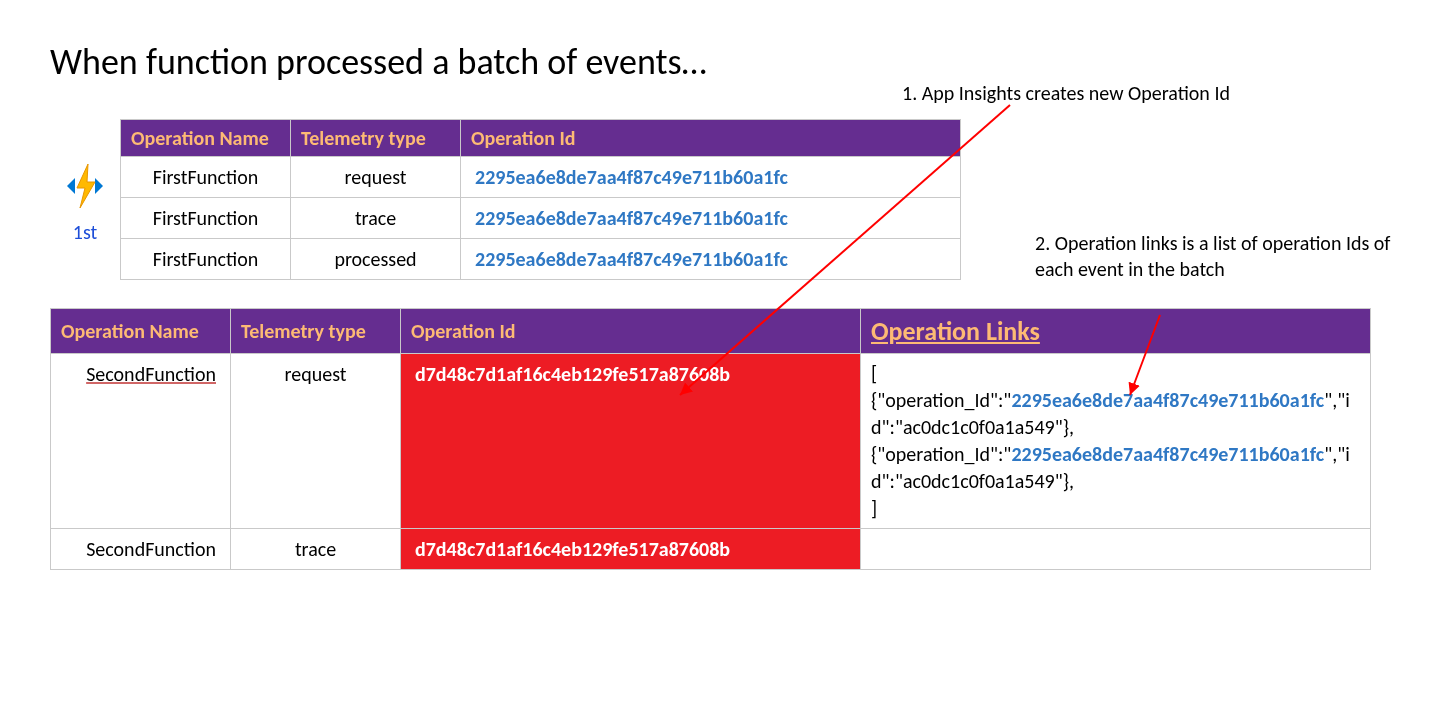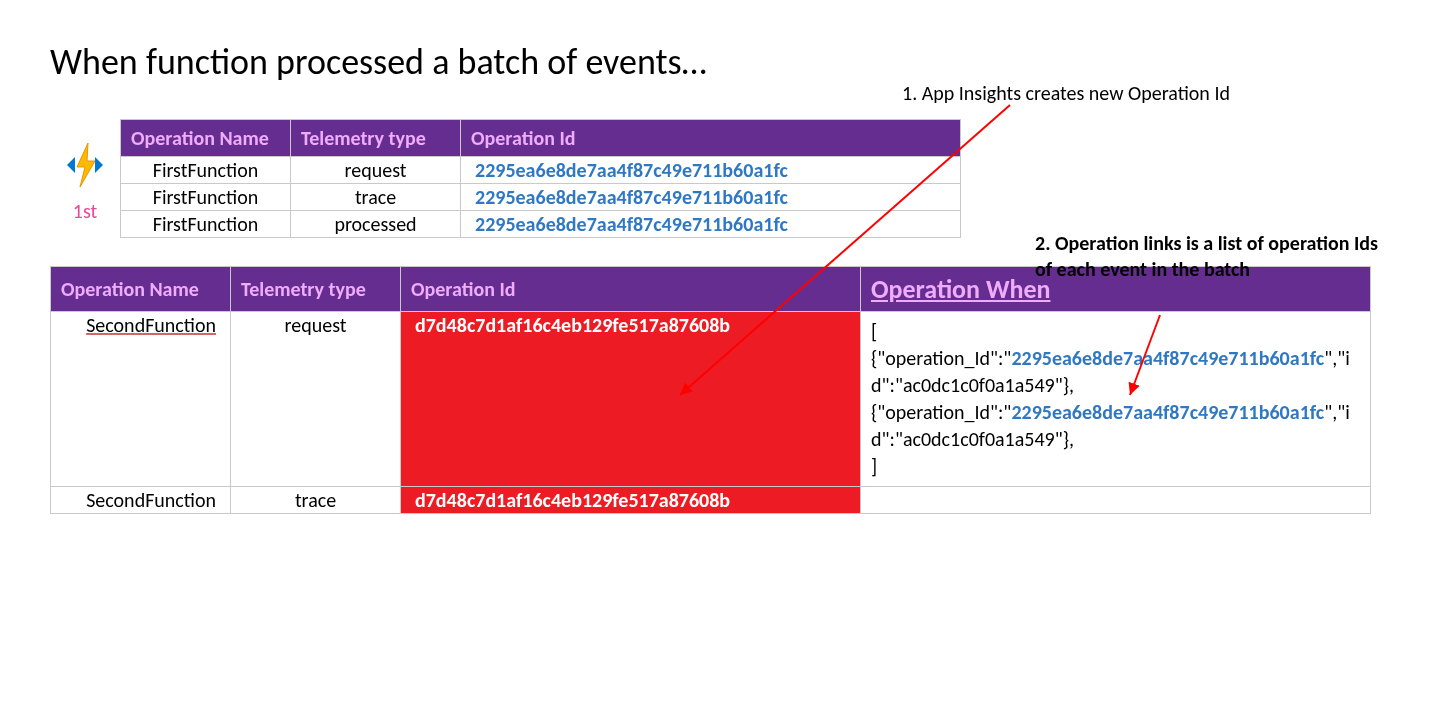--- a/index.html
+++ b/index.html
@@ -19,45 +19,45 @@
     }
     .row-wrap {
       display: flex;
       align-items: center;
       margin-bottom: 28px;
     }
     .fn-left {
       width: 70px;
       text-align: center;
       font-size: 20px;
-      color: #ec4899;
+      color: #1d4ed8;
     }
     .fn-left svg { display: block; margin: 0 auto 4px auto; }
 
     table {
       border-collapse: collapse;
       background: #fff;
     }
     th {
       background: #652d90;
-      color: #f0abfc;
+      color: #fdba74;
       text-align: left;
       font-weight: bold;
       font-size: 20px;
       padding: 6px 10px;
       border: 1px solid #c9c9c9;
       white-space: nowrap;
     }
     th.oplinks {
       font-size: 26px;
       text-decoration: underline;
     }
     td {
       border: 1px solid #c9c9c9;
-      padding: 1px 14px;
+      padding: 8px 14px;
       vertical-align: top;
       font-size: 20px;
     }
     .t1 td.c0 { width: 170px; text-align: center; }
     .t1 td.c1 { width: 170px; text-align: center; }
     .t1 td.c2 { width: 500px; text-align: left; }
 
     .op-blue  { color: #2f78c4; font-weight: bold; }
     .op-redcell { background: #ed1c24; color: #fff; font-weight: bold; }
 
@@ -71,21 +71,21 @@
     .jsonblk .key   { color:#000; }
     .jsonblk .valb  { color:#2f78c4; font-weight:bold; }
 
     .annotation {
       position: absolute;
       font-size: 20px;
       color: #000;
       line-height: 1.3;
     }
     .ann1 { left: 902px; top: 80px; }
-    .ann2 { left: 1035px; top: 230px; width: 360px; font-weight: bold; }
+    .ann2 { left: 1035px; top: 230px; width: 360px; }
 
     svg.arrows { position:absolute; left:0; top:0; pointer-events:none; }
   </style>
 </head>
 <body>
 
 <div class="title">When function processed a batch of events…</div>
 
 <div class="annotation ann1">1. App Insights creates new Operation Id</div>
 <div class="annotation ann2">2. Operation links is a list of operation Ids of each event in the batch</div>
@@ -129,21 +129,21 @@
 </div>
 
 <div class="row-wrap">
 
   <table class="t2">
     <tbody>
         <tr>
       <th>Operation Name</th>
       <th>Telemetry type</th>
       <th>Operation Id</th>
-      <th class="oplinks">Operation When</th>
+      <th class="oplinks">Operation Links</th>
     </tr>
     <tr>
       <td class="c0"><span class="underl">SecondFunction</span></td>
       <td class="c1">request</td>
       <td class="c2 op-redcell">d7d48c7d1af16c4eb129fe517a87608b</td>
       <td class="c3">
         <div class="jsonblk">
           <span>[</span><br>
           <span class="key">{"operation_Id":"</span><span class="valb">2295ea6e8de7aa4f87c49e711b60a1fc</span><span class="key">","id":"</span><span>ac0dc1c0f0a1a549</span><span class="key">"},</span><br>
           <span class="key">{"operation_Id":"</span><span class="valb">2295ea6e8de7aa4f87c49e711b60a1fc</span><span class="key">","id":"</span><span>ac0dc1c0f0a1a549</span><span class="key">"},</span><br>

